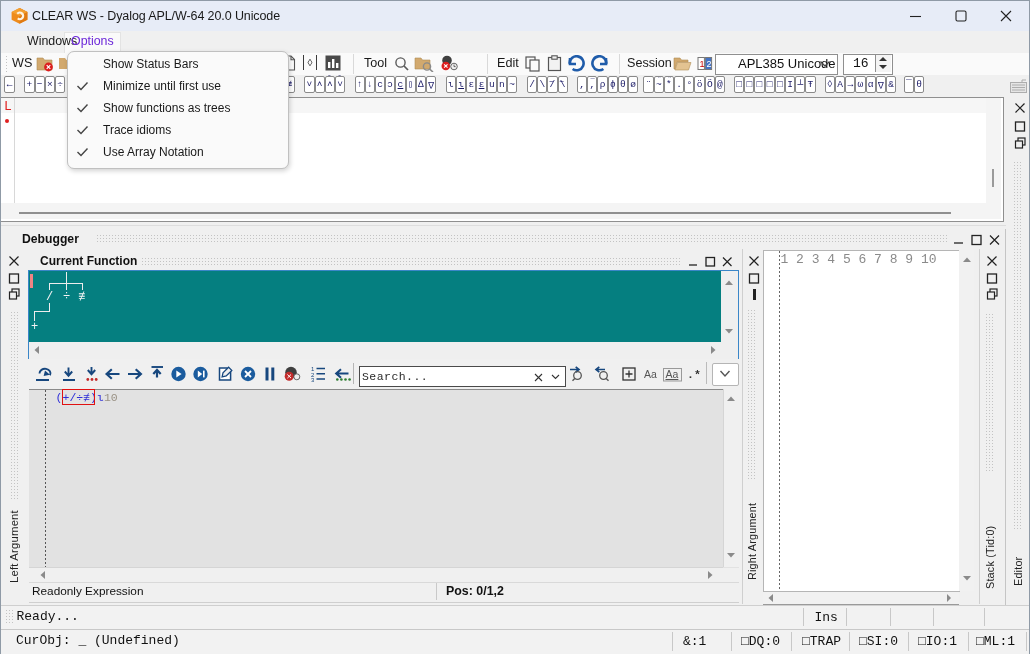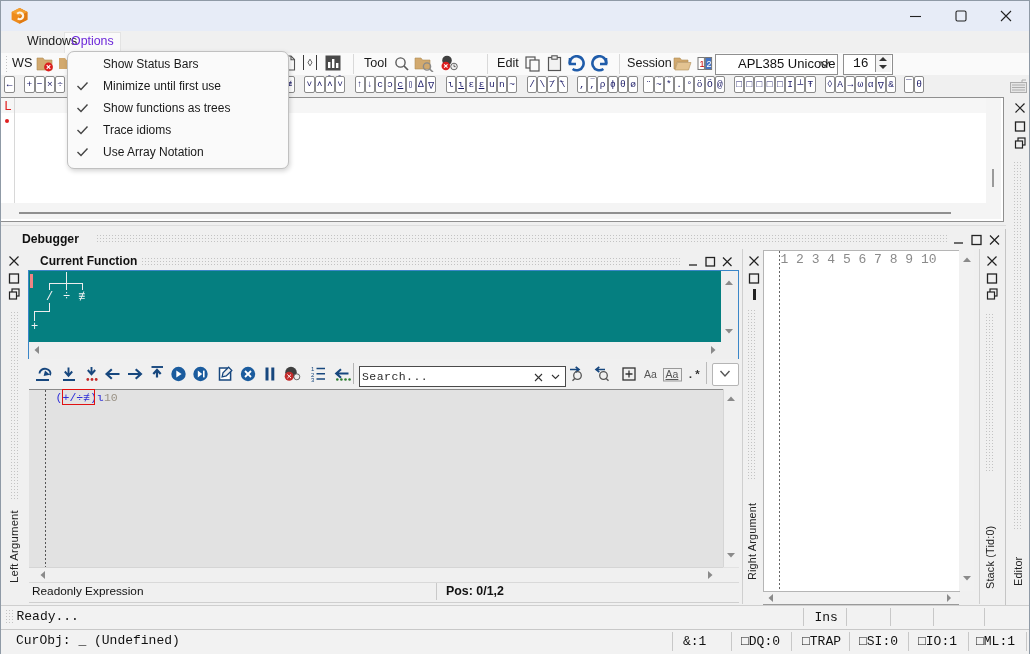--- a/index.html
+++ b/index.html
@@ -13,20 +13,21 @@
 </style></head><body>
 <div id="win">
 
 <div class="abs" style="left:0;top:0;width:1028px;height:30px;background:#e7ecf7;"></div>
 <svg class="abs" style="left:10px;top:7px;" width="17" height="16" viewBox="0 0 17 16">
  <path d="M8.5 0 L16.4 3.9 L16.4 11.8 L8.5 15.8 L0.6 11.8 L0.6 3.9 Z" fill="#ee8b1c"></path>
  <path d="M8.5 0 L16.4 3.9 L16.4 11.8 L8.5 15.8 Z" fill="#e07a12"></path>
  <path d="M8.5 0 L16.4 3.9 L8.5 7.9 L0.6 3.9 Z" fill="#f5a335" opacity=".85"></path>
  <path d="M6.1 11.3 A4.4 4.4 0 1 0 5.5 5.0 L7.0 6.6 A2.2 2.2 0 1 1 7.4 9.6 Z" fill="#fdf3e3"></path>
 </svg>
+<div class="abs" style="left:31px;top:8px;font-size:12.5px;letter-spacing:-0.1px;color:#191919;">CLEAR WS - Dyalog APL/W-64 20.0 Unicode</div>
 <svg class="abs" style="left:905px;top:5px;" width="120" height="20" viewBox="0 0 120 20">
  <line x1="4" y1="10.5" x2="15" y2="10.5" stroke="#222" stroke-width="1.1"></line>
  <rect x="50" y="5" width="10" height="10" rx="1.5" fill="none" stroke="#222" stroke-width="1.1"></rect>
  <path d="M95 5 L105 15 M105 5 L95 15" stroke="#222" stroke-width="1.1"></path>
 </svg>
 
 <div class="abs" style="left:0;top:30px;width:1028px;height:22px;background:#f0f0f0;"></div>
 <div class="abs" style="left:63px;top:31px;width:55px;height:20px;background:#fafafa;border:1px solid #e3e3e3;"></div>
 <div class="abs" style="left:26px;top:33px;font-size:12.4px;color:#191919;">Windows</div>
 <div class="abs" style="left:70px;top:33px;font-size:12.4px;color:#6d28d9;">Options</div>

